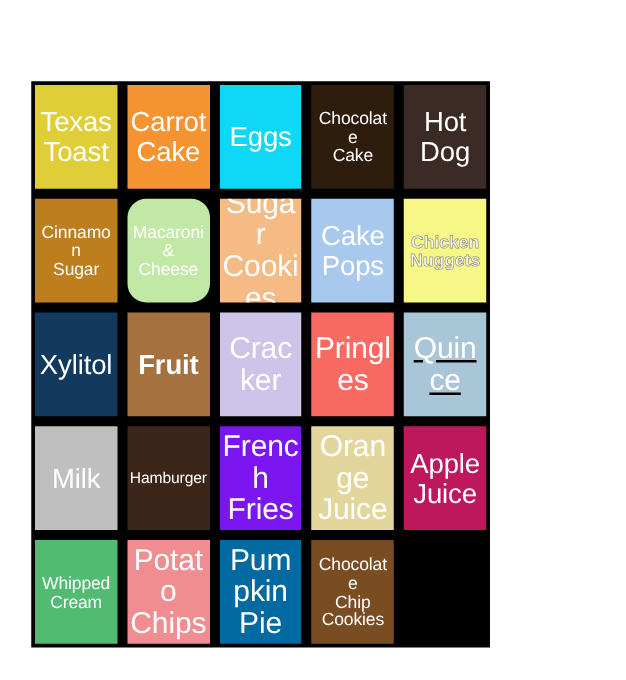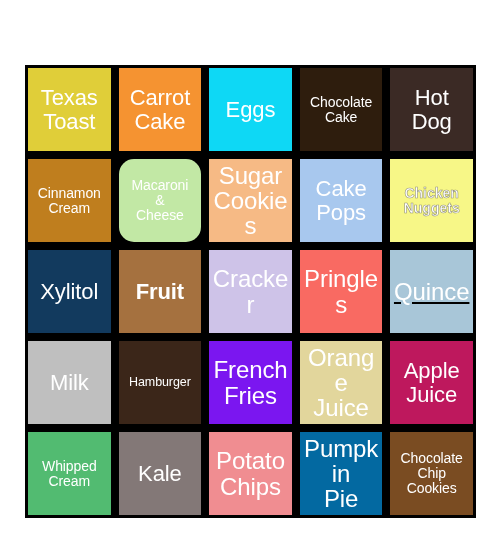--- a/index.html
+++ b/index.html
@@ -11,21 +11,21 @@
     height: 544px;
     background: #ffffff;
     font-family: "Liberation Sans", sans-serif;
     overflow: hidden;
   }
 
   #bingo-card {
     position: absolute;
     left: 25px;
     top: 65px;
-    width: 451px;
+    width: 367px;
     height: 453px;
     background: #000000;
     box-sizing: border-box;
     padding: 3px;
     display: grid;
     grid-template-columns: repeat(5, 1fr);
     grid-template-rows: repeat(5, 1fr);
     gap: 8px;
   }
 
@@ -81,21 +81,21 @@
     <div class="bingo-cell fs-sm" style="background: rgb(46, 29, 13);">
       <span class="cell-label">Chocolate
 Cake</span>
     </div>
     <div class="bingo-cell fs-xl" style="background: rgb(59, 42, 37);">
       <span class="cell-label">Hot
 Dog</span>
     </div>
     <div class="bingo-cell fs-sm" style="background: rgb(191, 126, 30);">
       <span class="cell-label">Cinnamon
-Cream</span>
+Sugar</span>
     </div>
     <div class="bingo-cell fs-sm" style="background: rgb(194, 232, 165); border-radius: 15px;">
       <span class="cell-label">Macaroni
 &amp;
 Cheese</span>
     </div>
     <div class="bingo-cell fs-md" style="background: rgb(246, 186, 133);">
       <span class="cell-label">Sugar
 Cookies</span>
     </div>
@@ -137,23 +137,20 @@
 Juice</span>
     </div>
     <div class="bingo-cell fs-xl" style="background: #be185d;">
       <span class="cell-label">Apple
 Juice</span>
     </div>
     <div class="bingo-cell fs-sm" style="background: rgb(82, 187, 113);">
       <span class="cell-label">Whipped
 Cream</span>
     </div>
-    <div class="bingo-cell fs-xl" style="background: rgb(131, 120, 119);">
-      <span class="cell-label">Kale</span>
-    </div>
     <div class="bingo-cell fs-md" style="background: rgb(240, 141, 145);">
       <span class="cell-label">Potato
 Chips</span>
     </div>
     <div class="bingo-cell fs-md" style="background: #0369a1;">
       <span class="cell-label">Pumpkin
 Pie</span>
     </div>
     <div class="bingo-cell fs-sm" style="background: rgb(122, 76, 34);">
       <span class="cell-label">Chocolate

